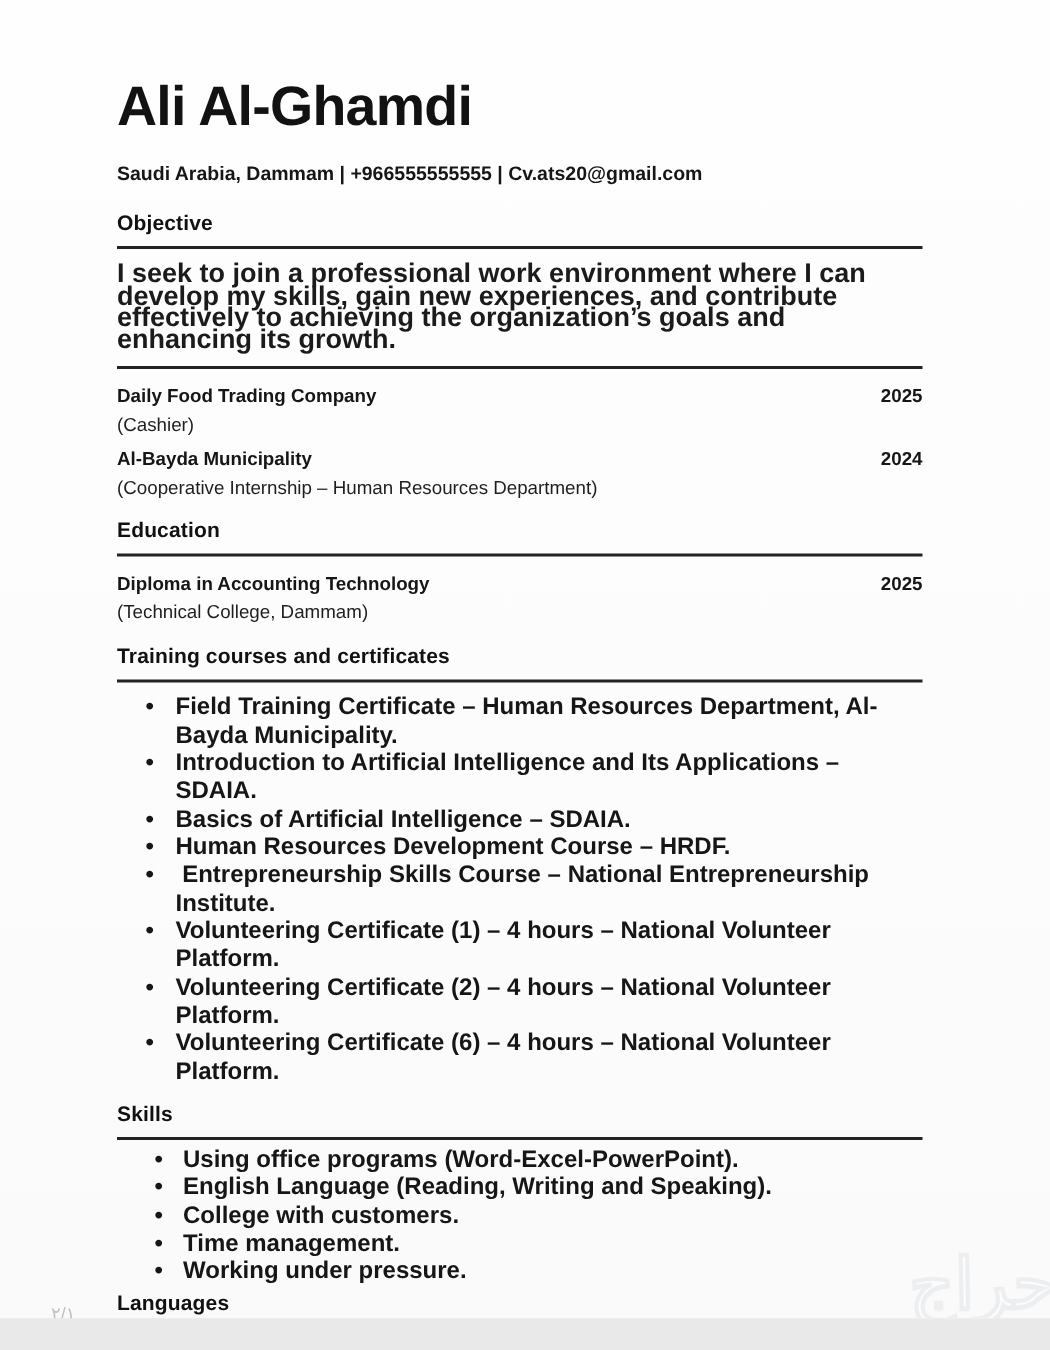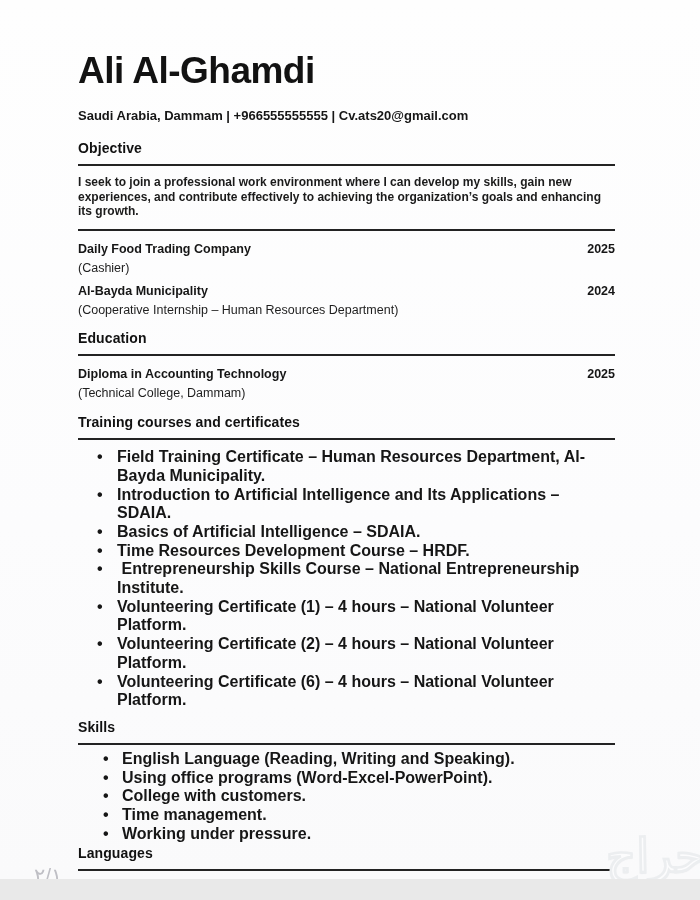--- a/index.html
+++ b/index.html
@@ -49,21 +49,21 @@
     margin-top: 7px;
   }
   .sec-objective  { margin-top: 17px; }
   .sec-experience { margin-top: 10px; }
   .sec-education  { margin-top: 13px; }
   .sec-training   { margin-top: 14px; }
   .sec-skills     { margin-top: 9px; }
   .sec-languages  { margin-top: 2px; }
   .para {
     margin: 9px 0 0 0;
-    font-size: 12px;
+    font-size: 18px;
     line-height: 14.7px;
     font-weight: 600;
     color: #1b1b1b;
   }
   .entry { margin-top: 11px; }
   .entry + .entry { margin-top: 9px; }
   .entry-row {
     display: flex;
     justify-content: space-between;
     align-items: baseline;
@@ -100,21 +100,21 @@
   ul.blist.indent2 li::before { left: 25px; }
   ul.train-list { margin-top: 8px; }
   ul.skill-list { margin-top: 5px; }
   ul.lang-list  { margin-top: 6px; }
   ul.lang-list li { font-size: 13px; line-height: 23px; }
   .li-text { white-space: pre-wrap; }
   .footer-pagenum {
     position: absolute;
     left: 34px;
     top: 864px;
-    font-size: 21px;
+    font-size: 12px;
     line-height: 24px;
     color: #bfbfc5;
     unicode-bidi: plaintext;
   }
   .watermark {
     position: absolute;
     right: -4px;
     bottom: -2px;
     font-size: 47px;
     line-height: 50px;
@@ -173,34 +173,34 @@
       </div>
     </section>
 
     <section class="sec-training">
       <h2 class="sec-h">Training courses and certificates</h2>
       <div class="rule"></div>
       <ul class="blist train-list">
         <li><span class="li-text">Field Training Certificate – Human Resources Department, Al-Bayda Municipality.</span></li>
         <li><span class="li-text">Introduction to Artificial Intelligence and Its Applications – SDAIA.</span></li>
         <li><span class="li-text">Basics of Artificial Intelligence – SDAIA.</span></li>
-        <li><span class="li-text">Time Resources Development Course – HRDF.</span></li>
+        <li><span class="li-text">Human Resources Development Course – HRDF.</span></li>
         <li><span class="li-text"> Entrepreneurship Skills Course – National Entrepreneurship Institute.</span></li>
         <li><span class="li-text">Volunteering Certificate (1) – 4 hours – National Volunteer Platform.</span></li>
         <li><span class="li-text">Volunteering Certificate (2) – 4 hours – National Volunteer Platform.</span></li>
         <li><span class="li-text">Volunteering Certificate (6) – 4 hours – National Volunteer Platform.</span></li>
       </ul>
     </section>
 
     <section class="sec-skills">
       <h2 class="sec-h">Skills</h2>
       <div class="rule"></div>
       <ul class="blist indent2 skill-list">
+        <li><span class="li-text">Using office programs (Word-Excel-PowerPoint).</span></li>
         <li><span class="li-text">English Language (Reading, Writing and Speaking).</span></li>
-        <li><span class="li-text">Using office programs (Word-Excel-PowerPoint).</span></li>
         <li><span class="li-text">College with customers.</span></li>
         <li><span class="li-text">Time management.</span></li>
         <li><span class="li-text">Working under pressure.</span></li>
       </ul>
     </section>
 
     <section class="sec-languages">
       <h2 class="sec-h">Languages</h2>
       <div class="rule"></div>
       <ul class="blist indent2 lang-list">

